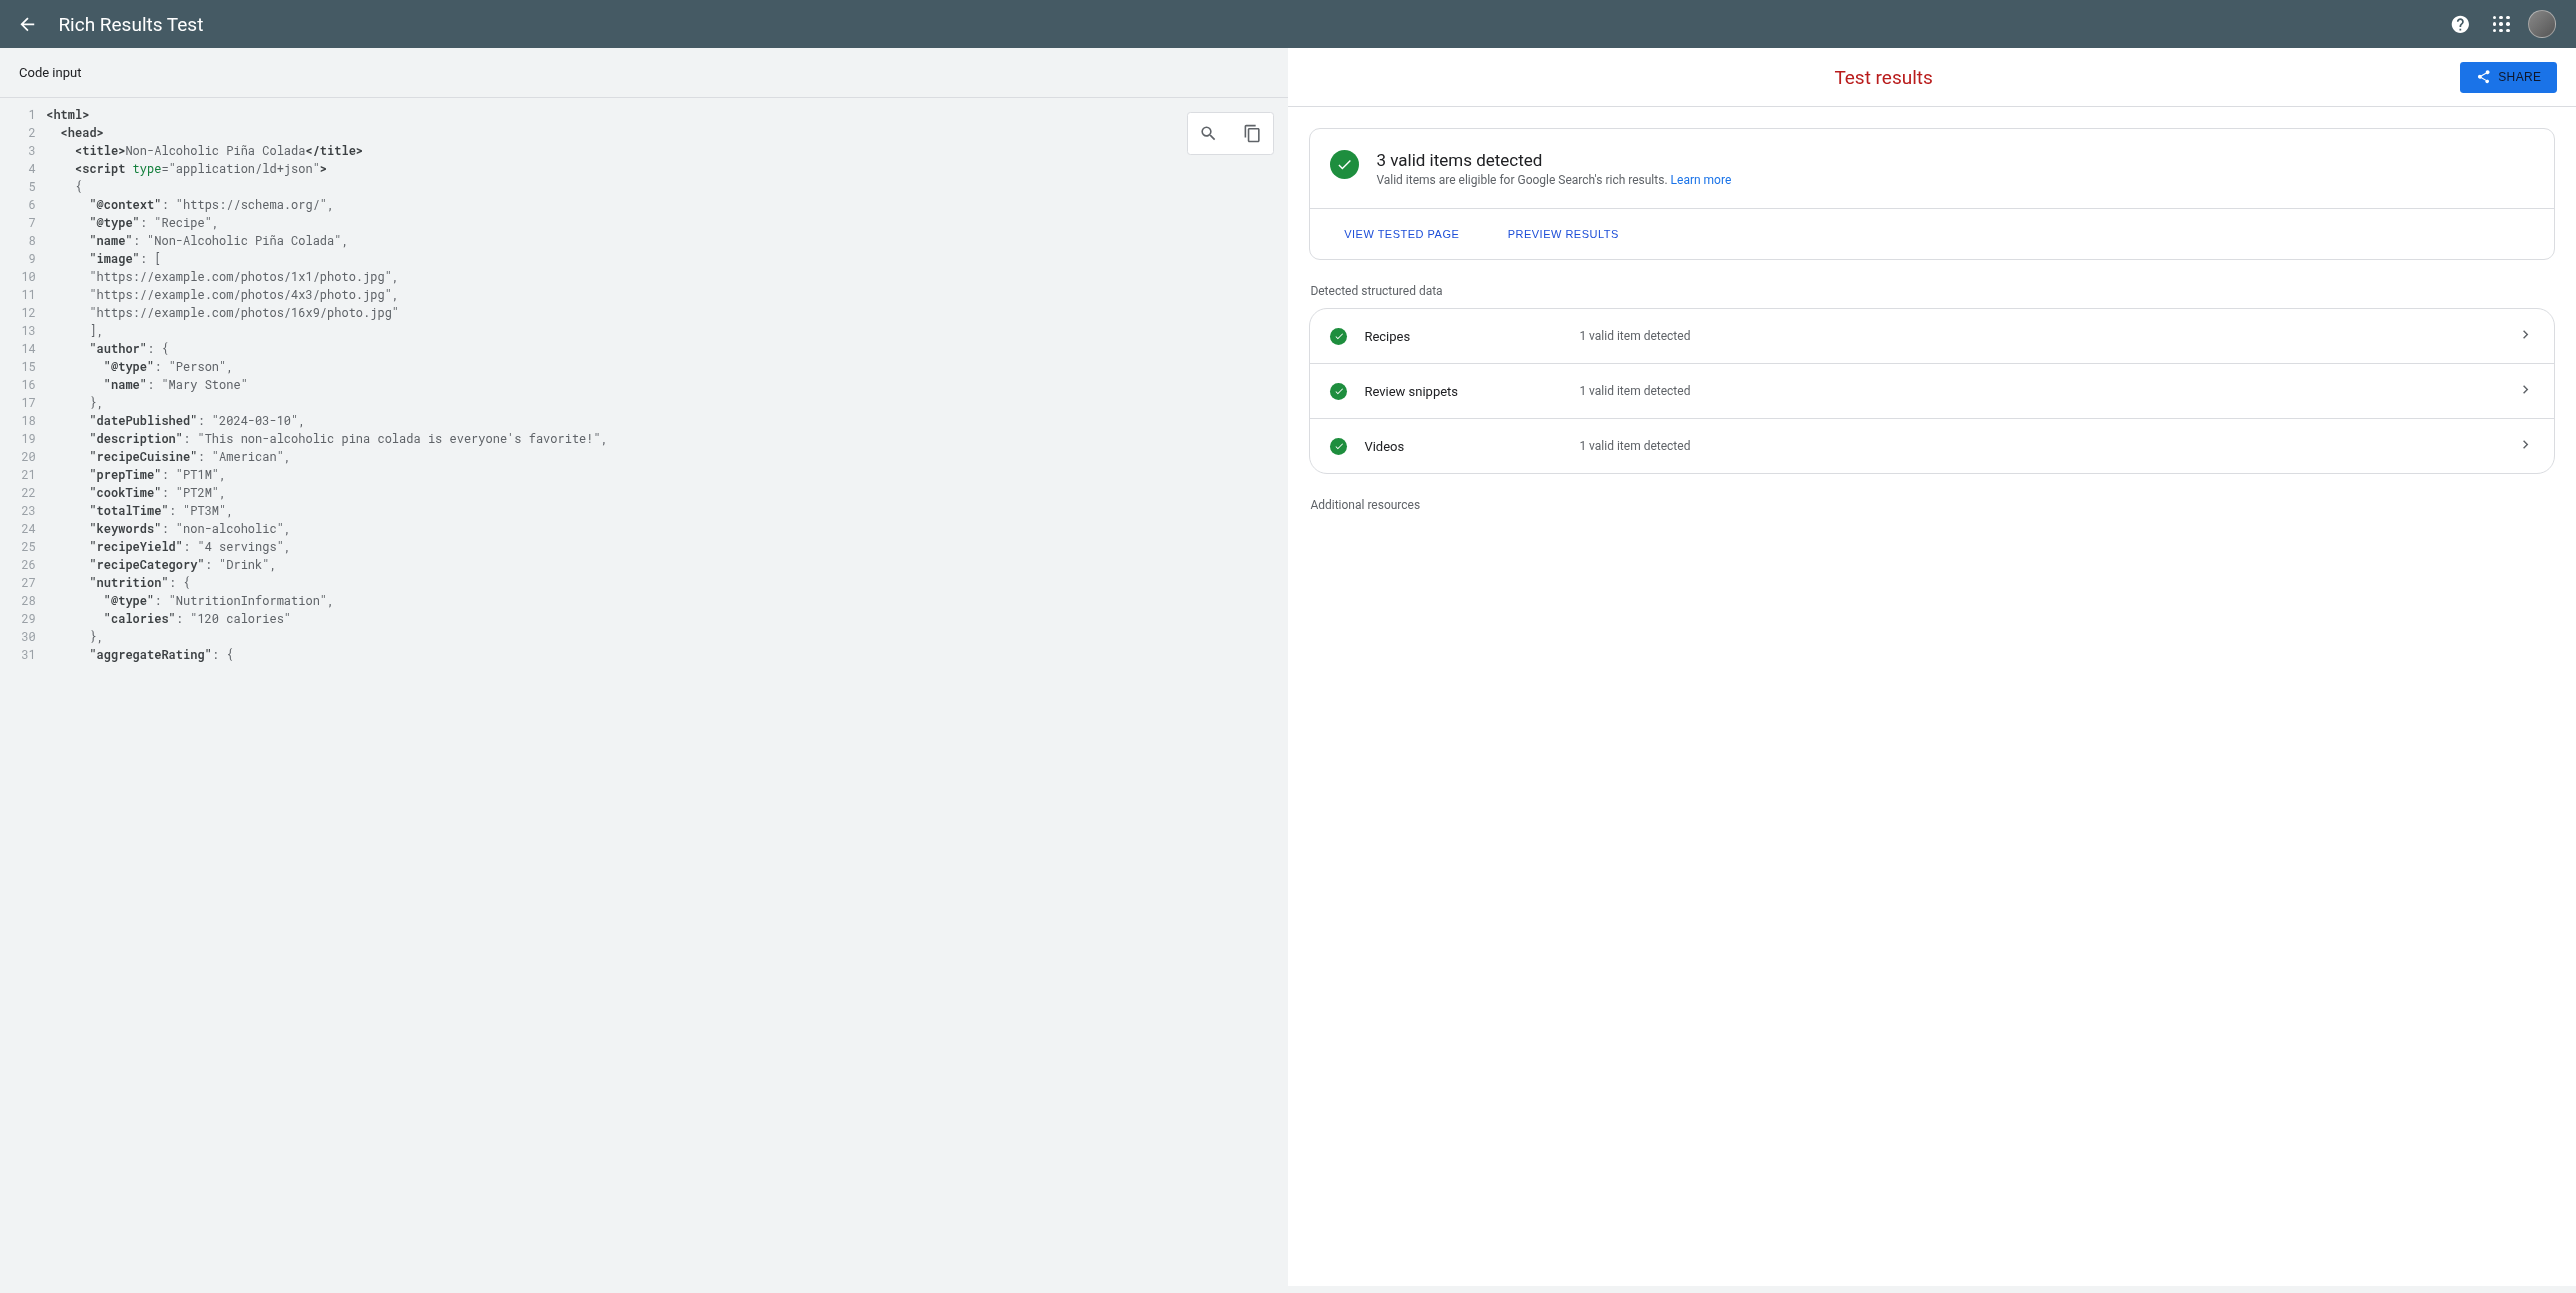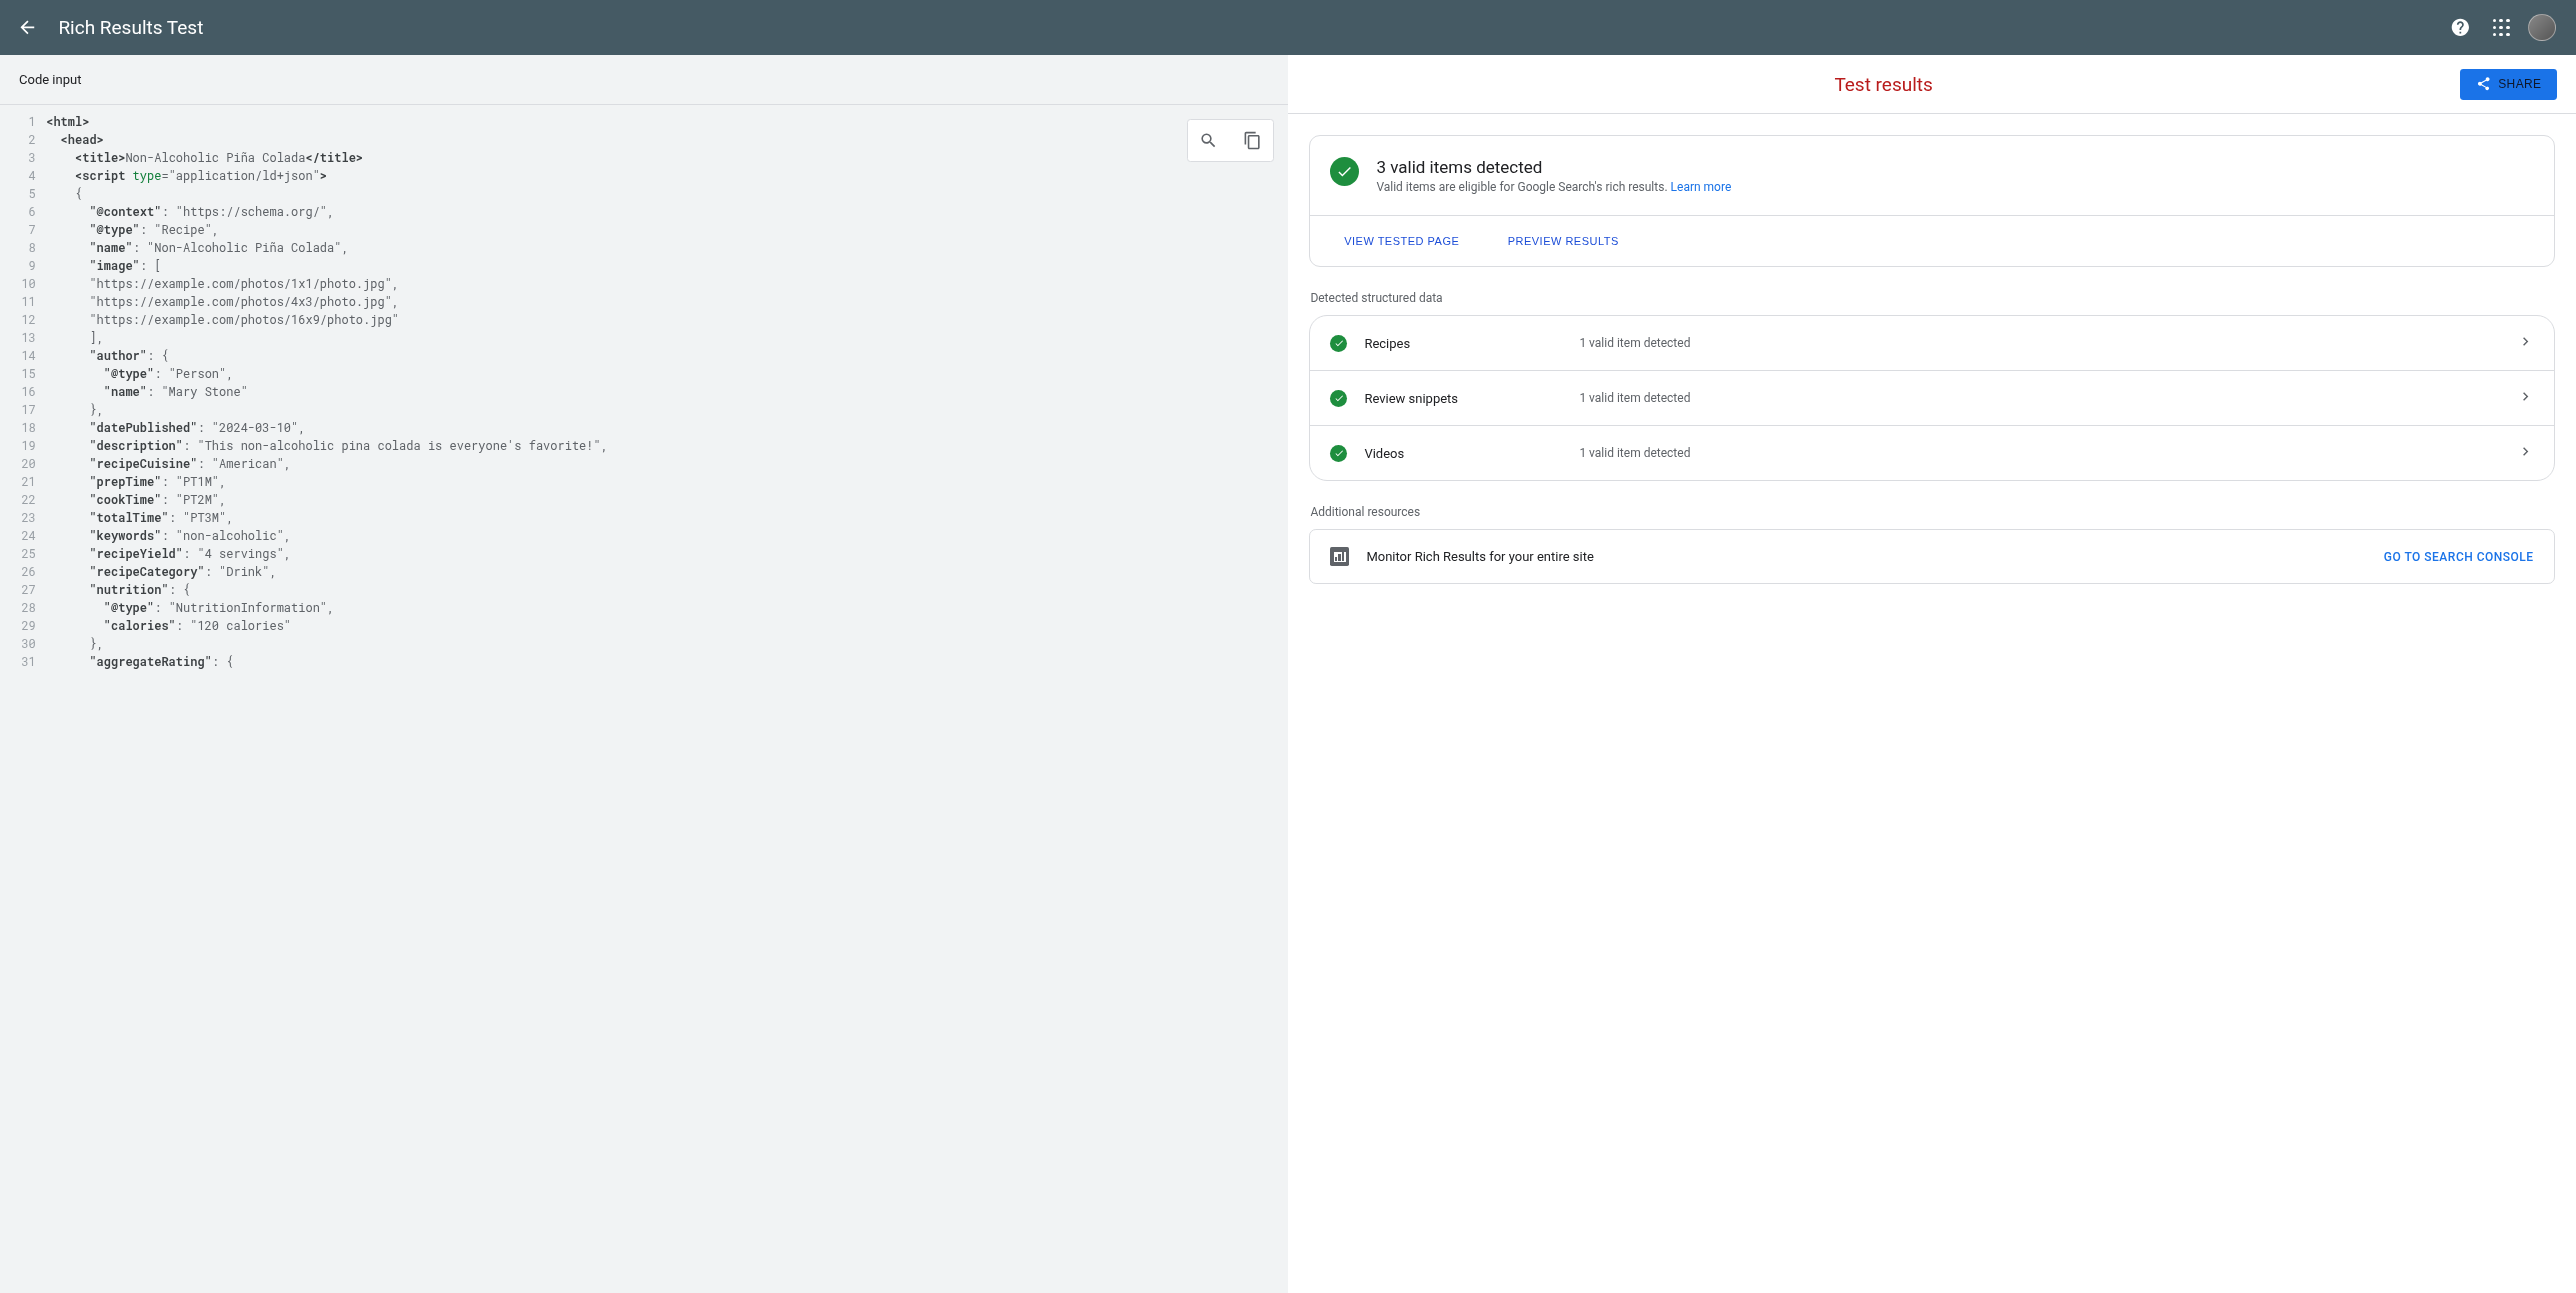--- a/index.html
+++ b/index.html
@@ -1,19 +1,19 @@
 <!DOCTYPE html>
 <html style="font-size:13.8px"><head>
 <meta charset="utf-8">
 <style>
 * { margin: 0; padding: 0; box-sizing: border-box; }
 body { font-family: 'Google Sans', Roboto, Arial, sans-serif; background: #f1f3f4; overflow: hidden; }
 
 .header {
-  height: 55px;
+  height: 48px;
   background: #455a64;
   display: flex;
   align-items: center;
   padding: 0 17px;
   color: #fff;
 }
 .back-arrow { width: 20.7px; height: 20.7px; cursor: pointer; display: flex; align-items: center; justify-content: center; }
 .header-title { font-size: 19px; margin-left: 20.7px; font-weight: 400; }
 .header-spacer { flex: 1; }
 .help-icon, .apps-icon, .avatar {
@@ -244,27 +244,16 @@
             </div>
             <div class="row-label">Videos</div>
             <div class="row-count">1 valid item detected</div>
             <div class="row-chevron"><svg width="17" height="17" viewBox="0 0 24 24" fill="#5f6368">
                 <path d="M10 6L8.59 7.41 13.17 12l-4.58 4.59L10 18l6-6z"></path>
               </svg></div>
           </div>
         </div>
 
       <div class="section-label">Additional resources</div>
-      <div class="resources-card">
-        <div class="resource-icon">
-          <div class="resource-icon-inner">
-              <span></span>
-              <span></span>
-              <span></span>
-            </div>
-        </div>
-        <div class="resource-text">Monitor Rich Results for your entire site</div>
-        <div class="resource-link">GO TO SEARCH CONSOLE</div>
-      </div>
     </div>
   </div>
 </div>
 
 
 </body></html>

